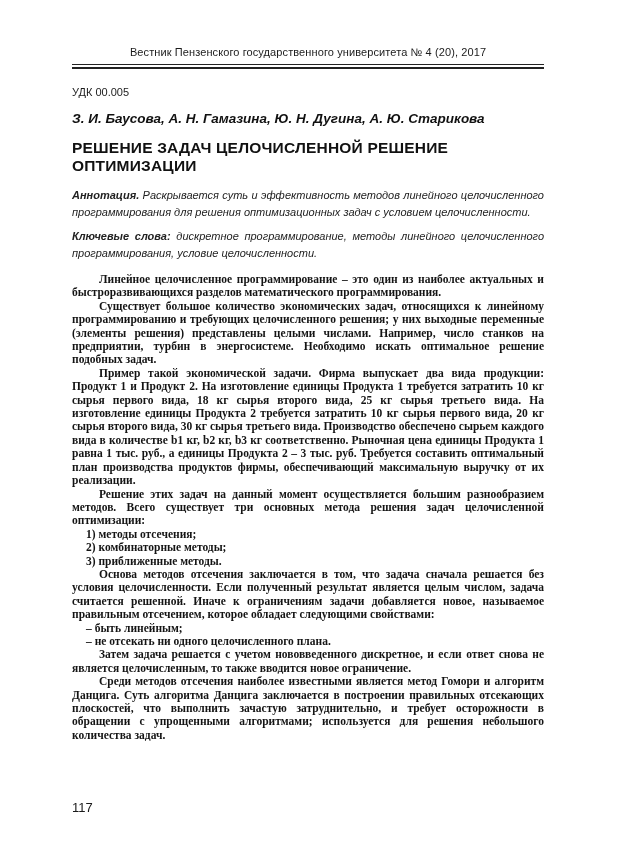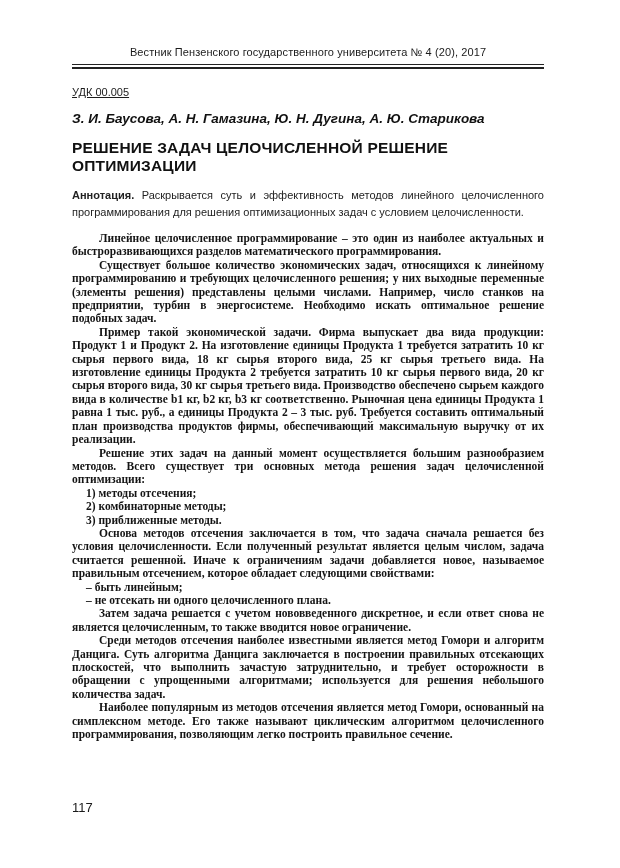--- a/index.html
+++ b/index.html
@@ -31,21 +31,20 @@
   }
   .header-rule {
     margin-top: 6px;
     height: 2px;
     border-top: 1.5px solid #222222;
     border-bottom: 2.5px solid #222222;
   }
   .udc {
     margin-top: 17px;
     font-size: 11px;
-    text-decoration: underline;
   }
   .authors {
     margin-top: 13px;
     font-size: 13.5px;
     font-weight: bold;
     font-style: italic;
     color: #111111;
   }
   .title {
     margin: 13px 0 0 0;
@@ -53,20 +52,21 @@
     font-weight: bold;
     color: #111111;
     letter-spacing: 0.2px;
   }
   .meta {
     margin: 12px 0 0 0;
     font-size: 11px;
     line-height: 16.5px;
     text-align: justify;
     color: #222222;
+    font-style: italic;
   }
   .meta + .meta { margin-top: 8px; }
   .meta .lbl { font-weight: bold; }
   .article-body {
     margin-top: 12px;
     font-family: "Liberation Serif", serif;
     font-weight: 600;
     font-size: 11.5px;
     line-height: 13.4px;
     text-align: justify;
@@ -99,33 +99,36 @@
 
     <div class="authors">З. И. Баусова, А. Н. Гамазина, Ю. Н. Дугина, А. Ю. Старикова</div>
 
     <h1 class="title">РЕШЕНИЕ ЗАДАЧ ЦЕЛОЧИСЛЕННОЙ РЕШЕНИЕ ОПТИМИЗАЦИИ</h1>
 
     <p class="meta">
       <span class="lbl">Аннотация.</span>
       <span>Раскрывается суть и эффективность методов линейного целочисленного программирования для решения оптимизационных задач с условием целочисленности.</span>
     </p>
 
+    <p class="meta">
+      <span class="lbl">Ключевые слова:</span>
+      <span>дискретное программирование, методы линейного целочисленного программирования, условие целочисленности.</span>
+    </p>
 
     <div class="article-body" id="article-body">
         <p class="para">Линейное целочисленное программирование – это один из наиболее актуальных и быстроразвивающихся разделов математического программирования.</p>
         <p class="para">Существует большое количество экономических задач, относящихся к линейному программированию и требующих целочисленного решения; у них выходные переменные (элементы решения) представлены целыми числами. Например, число станков на предприятии, турбин в энергосистеме. Необходимо искать оптимальное решение подобных задач.</p>
         <p class="para">Пример такой экономической задачи. Фирма выпускает два вида продукции: Продукт 1 и Продукт 2. На изготовление единицы Продукта 1 требуется затратить 10 кг сырья первого вида, 18 кг сырья второго вида, 25 кг сырья третьего вида. На изготовление единицы Продукта 2 требуется затратить 10 кг сырья первого вида, 20 кг сырья второго вида, 30 кг сырья третьего вида. Производство обеспечено сырьем каждого вида в количестве b1 кг, b2 кг, b3 кг соответственно. Рыночная цена единицы Продукта 1 равна 1 тыс. руб., а единицы Продукта 2 – 3 тыс. руб. Требуется составить оптимальный план производства продуктов фирмы, обеспечивающий максимальную выручку от их реализации.</p>
         <p class="para">Решение этих задач на данный момент осуществляется большим разнообразием методов. Всего существует три основных метода решения задач целочисленной оптимизации:</p>
         <p class="list-item">1) методы отсечения;</p>
         <p class="list-item">2) комбинаторные методы;</p>
         <p class="list-item">3) приближенные методы.</p>
         <p class="para">Основа методов отсечения заключается в том, что задача сначала решается без условия целочисленности. Если полученный результат является целым числом, задача считается решенной. Иначе к ограничениям задачи добавляется новое, называемое правильным отсечением, которое обладает следующими свойствами:</p>
         <p class="list-item">– быть линейным;</p>
         <p class="list-item">– не отсекать ни одного целочисленного плана.</p>
         <p class="para">Затем задача решается с учетом нововведенного дискретное, и если ответ снова не является целочисленным, то также вводится новое ограничение.</p>
         <p class="para">Среди методов отсечения наиболее известными является метод Гомори и алгоритм Данцига. Суть алгоритма Данцига заключается в построении правильных отсекающих плоскостей, что выполнить зачастую затруднительно, и требует осторожности в обращении с упрощенными алгоритмами; используется для решения небольшого количества задач.</p>
-        <p class="para">Наиболее популярным из методов отсечения является метод Гомори, основанный на симплексном методе. Его также называют циклическим алгоритмом целочисленного программирования, позволяющим легко построить правильное сечение.</p>
       </div>
 
   </div>
 
   <div class="page-number">117</div>
 </div>
 
 </body></html>

